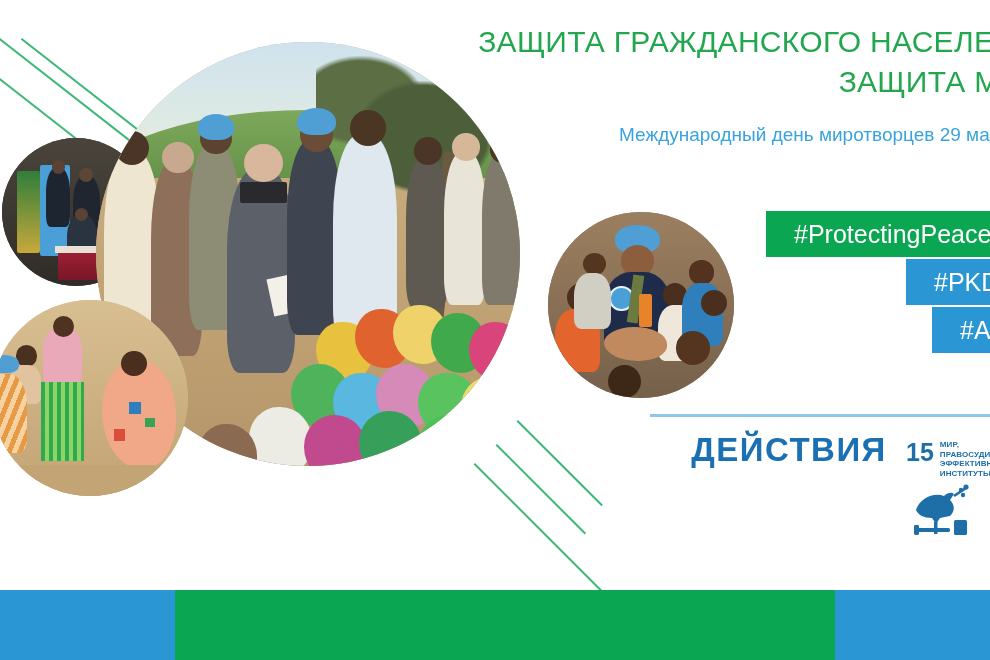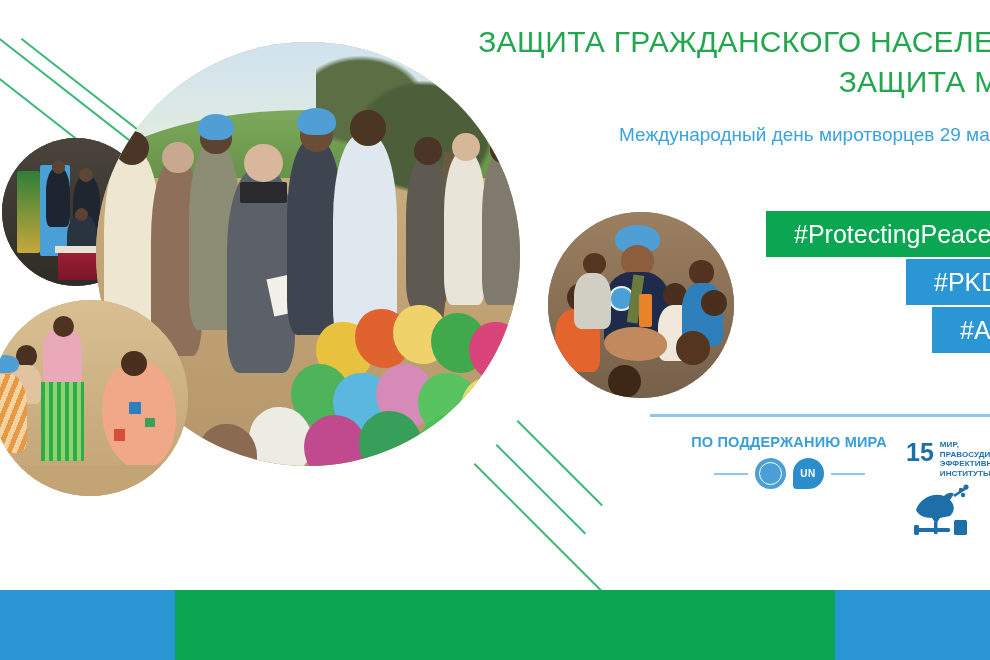--- a/index.html
+++ b/index.html
@@ -363,27 +363,21 @@
 
   <div id="subtitle">Международный день миротворцев 29 мая</div>
 
   <div class="hashtag" id="hashtag-0">#ProtectingPeace</div>
   <div class="hashtag" id="hashtag-1">#PKDay</div>
   <div class="hashtag" id="hashtag-2">#A4P</div>
 
   <div id="divider"></div>
 
   <div id="a4p-logo">
-    <div id="a4p-subtitle">ПО ПОДДЕРЖАНИЮ МИРА</div>
-    <div id="a4p-emblems">
-      <div class="rule-seg"></div>
-      <div class="un-emblem"></div>
-      <div class="un-round">UN</div>
-      <div class="rule-seg"></div>
-    </div>
+    <div id="a4p-title">ДЕЙСТВИЯ</div>
   </div>
 
   <div id="sdg-16">
     <div id="sdg-head">
       <div id="sdg-number">15</div>
       <div id="sdg-label">МИР, ПРАВОСУДИЕ И ЭФФЕКТИВНЫЕ ИНСТИТУТЫ</div>
     </div>
     <div id="sdg-icon">
       <svg width="72" height="58" viewBox="0 0 72 58" aria-hidden="true">
 

